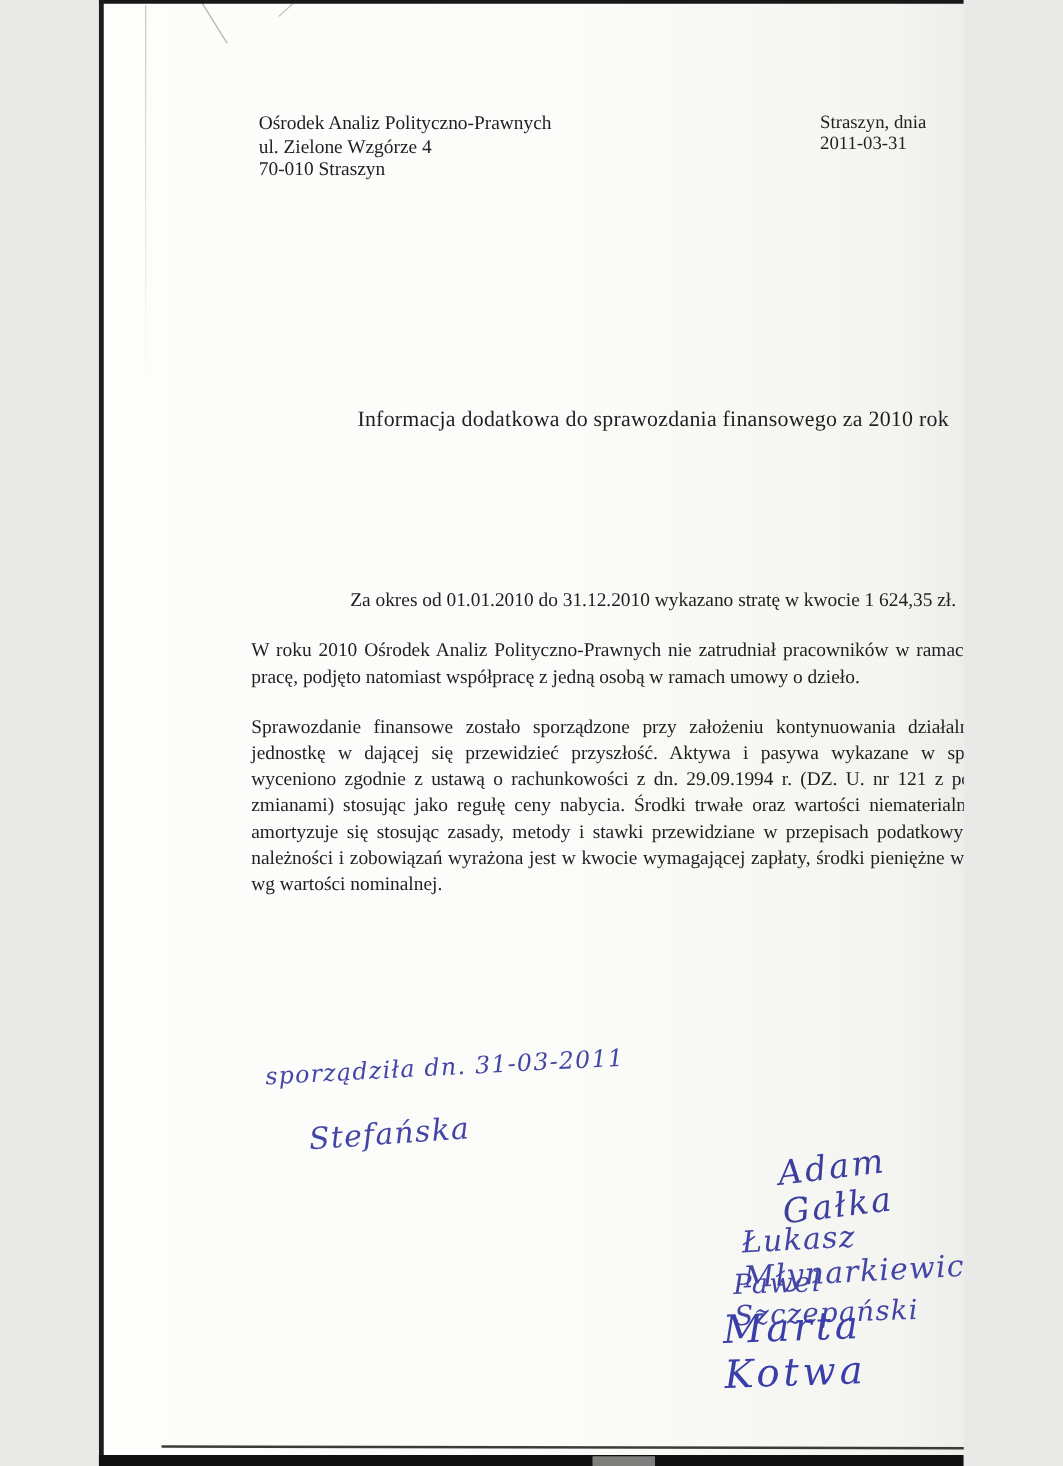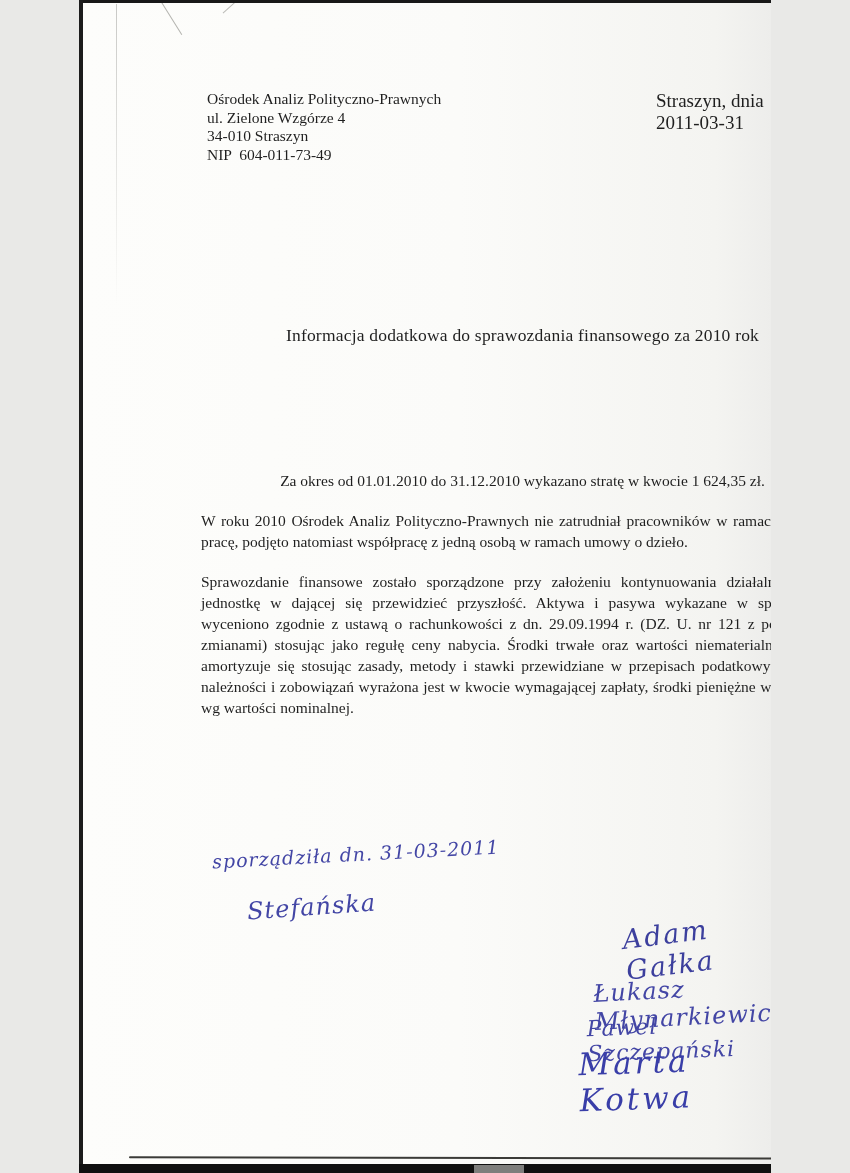--- a/index.html
+++ b/index.html
@@ -19,21 +19,21 @@
   .edge-bottom{position:absolute;top:1164px;left:0;width:100%;height:9px;background:#101010;}
   .edge-bottom-gray{position:absolute;top:1165px;left:395px;width:50px;height:8px;background:#7e7e7c;}
   
   .crease-v{position:absolute;top:4px;left:37px;width:1px;height:300px;background:linear-gradient(#c9c9c6,rgba(220,220,218,0));}
   .crease-d1{position:absolute;top:-4px;left:78px;width:1px;height:46px;background:#b4b4b0;transform:rotate(-32deg);transform-origin:top left;}
   .crease-d2{position:absolute;top:-2px;left:160px;width:1px;height:22px;background:#bcbcb8;transform:rotate(48deg);transform-origin:top left;}
 
   
   .sender{position:absolute;left:128px;top:90px;font-size:15.5px;line-height:18.6px;}
   .sender div{white-space:pre;}
-  .dateline{position:absolute;left:577px;top:90px;font-size:19px;}
+  .dateline{position:absolute;left:577px;top:90px;font-size:15px;}
 
   
   .title{position:absolute;left:122px;top:325px;width:643px;text-align:center;font-weight:normal;font-size:17.5px;letter-spacing:0.2px;}
 
   
   .body-text{position:absolute;left:122px;top:470px;width:643px;font-size:15.5px;line-height:21px;}
   .body-text p{margin:0 0 19px 0;text-align:justify;}
   .body-text p.single{text-align:center;}
 
   
@@ -50,22 +50,21 @@
 
 <div class="scan">
 
   <div class="crease-v"></div>
   <div class="crease-d1"></div>
   <div class="crease-d2"></div>
 
   <div class="sender">
     <div>Ośrodek Analiz Polityczno-Prawnych</div>
     <div>ul. Zielone Wzgórze 4</div>
-    <div>34-010 Straszyn</div>
-    <div>NIP  604-011-73-49</div>
+    <div>70-010 Straszyn</div>
   </div>
 
   <div class="dateline">Straszyn, dnia 2011-03-31</div>
 
   <div class="title">Informacja dodatkowa do sprawozdania finansowego za 2010 rok</div>
 
   <div class="body-text">
     <p class="single">Za okres od 01.01.2010 do 31.12.2010 wykazano stratę w kwocie 1 624,35 zł.</p>
     <p>W roku 2010 Ośrodek Analiz Polityczno-Prawnych nie zatrudniał pracowników w ramach umowy o pracę, podjęto natomiast współpracę z jedną osobą w ramach umowy o dzieło.</p>
     <p>Sprawozdanie finansowe zostało sporządzone przy założeniu kontynuowania działalności przez jednostkę w dającej się przewidzieć przyszłość. Aktywa i pasywa wykazane w sprawozdaniu wyceniono zgodnie z ustawą o rachunkowości z dn. 29.09.1994 r. (DZ. U. nr 121 z późniejszymi zmianami) stosując jako regułę ceny nabycia. Środki trwałe oraz wartości niematerialne i prawne amortyzuje się stosując zasady, metody i stawki przewidziane w przepisach podatkowych, wartość należności i zobowiązań wyrażona jest w kwocie wymagającej zapłaty, środki pieniężne wyceniane są wg wartości nominalnej.</p>

